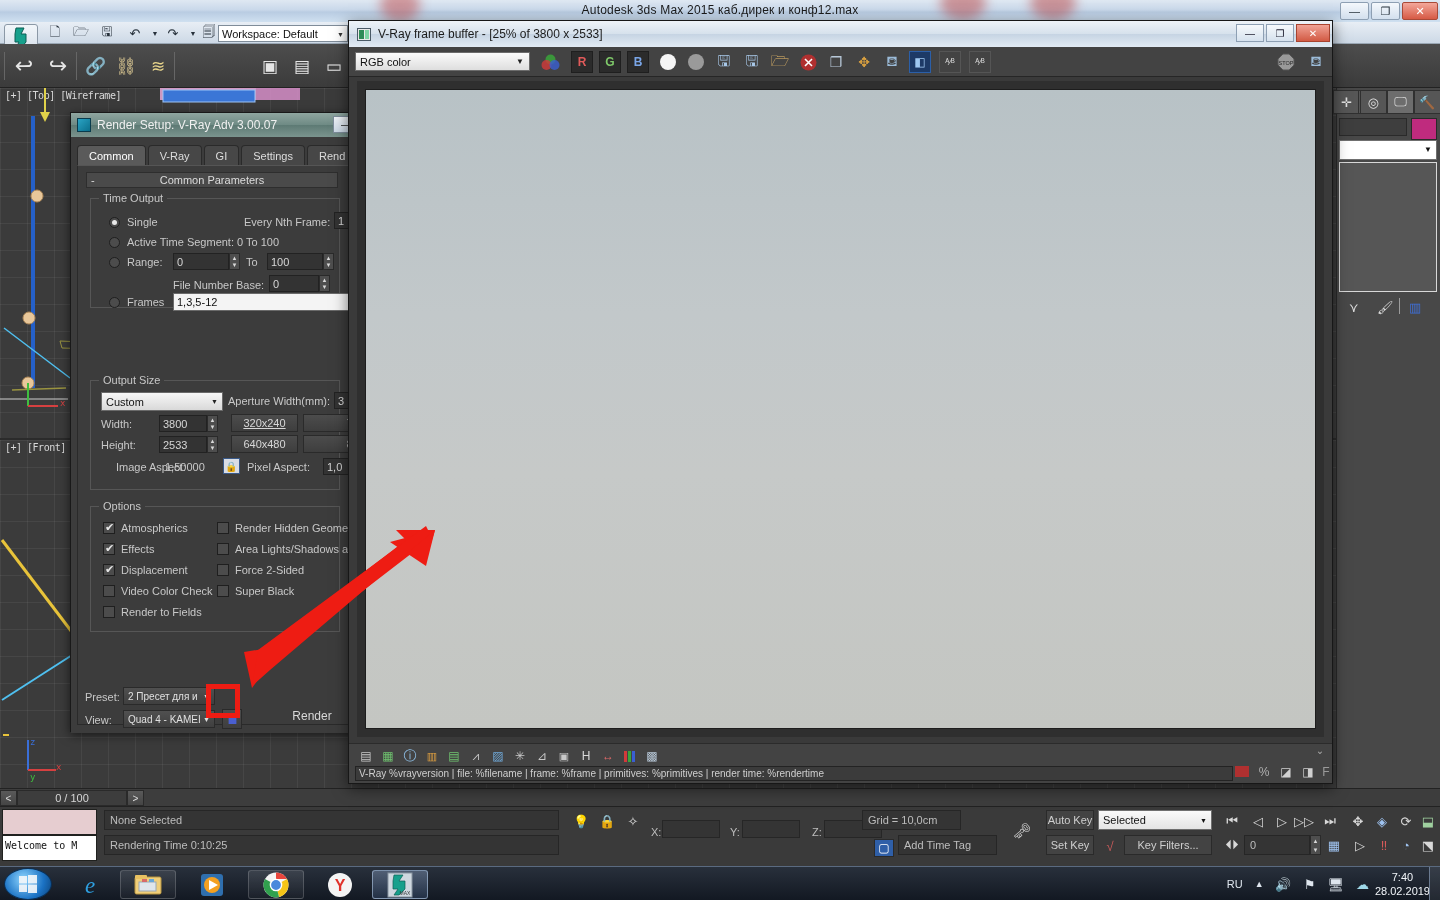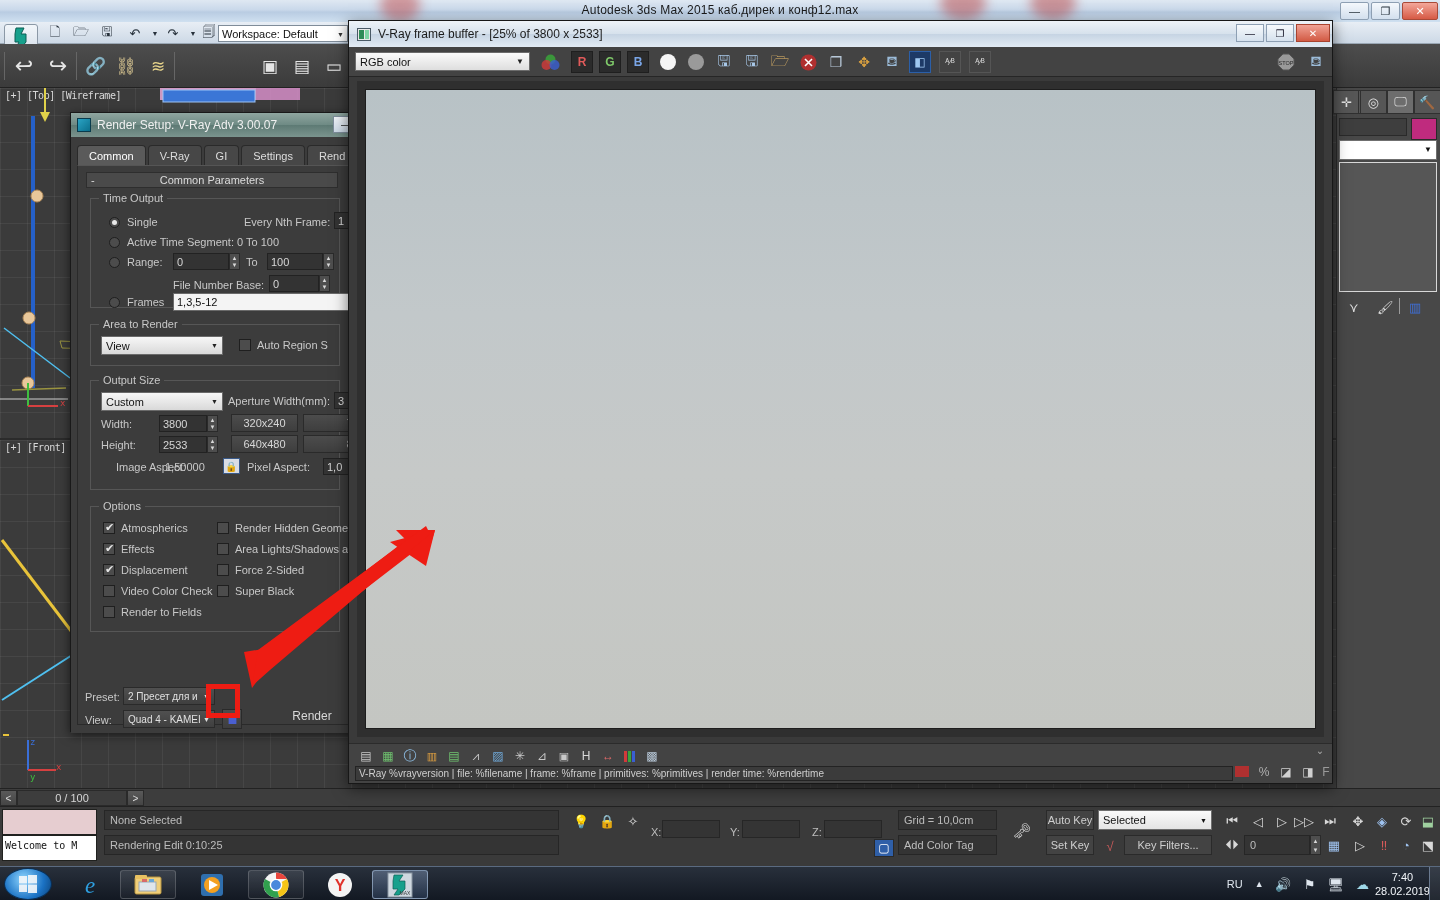--- a/index.html
+++ b/index.html
@@ -406,37 +406,37 @@
         <div class="ts-field">0 / 100</div>
         <div class="ts-arrow">&gt;</div>
       </div>
     </div>
 
     <div class="statusbar">
       <div class="mini-listener"></div>
       <div class="mini-listener2">Welcome to M</div>
 
       <div class="sb-field" style="left:104px;top:3px;width:455px;height:20px;">None Selected</div>
-      <div class="sb-field" style="left:104px;top:28px;width:455px;height:20px;">Rendering Edit  0:10:25</div>
+      <div class="sb-field" style="left:104px;top:28px;width:455px;height:20px;">Rendering Time  0:10:25</div>
 
       <div class="sb-ico" style="left:574px;top:6px;width:14px;height:16px;">💡</div>
       <div class="sb-ico" style="left:600px;top:6px;width:14px;height:16px;">🔒</div>
       <div class="sb-ico" style="left:626px;top:6px;width:14px;height:16px;">✧</div>
 
       <div class="sb-label" style="left:651px;top:19px;">X:</div>
       <div class="sb-field" style="left:662px;top:13px;width:58px;height:18px;"></div>
       <div class="sb-label" style="left:730px;top:19px;">Y:</div>
       <div class="sb-field" style="left:742px;top:13px;width:58px;height:18px;"></div>
       <div class="sb-label" style="left:812px;top:19px;">Z:</div>
       <div class="sb-field" style="left:824px;top:13px;width:58px;height:18px;"></div>
 
       <div class="sb-ico" style="left:874px;top:32px;width:20px;height:18px;border:1px solid #2a2a2a;background:#2f5fa8;color:#fff;font-size:12px;">▢</div>
 
-      <div class="sb-field" style="left:898px;top:3px;width:99px;height:20px;">Grid = 10,0cm</div>
-      <div class="sb-field" style="left:898px;top:28px;width:99px;height:20px;">Add Color Tag</div>
+      <div class="sb-field" style="left:862px;top:3px;width:99px;height:20px;">Grid = 10,0cm</div>
+      <div class="sb-field" style="left:898px;top:28px;width:99px;height:20px;">Add Time Tag</div>
 
       <div class="sb-ico" style="left:1008px;top:14px;width:28px;height:20px;font-size:15px;">🗝</div>
 
       <div class="sb-btn" style="left:1046px;top:3px;width:48px;height:20px;">Auto Key</div>
       <div class="sb-btn" style="left:1046px;top:28px;width:48px;height:20px;">Set Key</div>
 
       <div class="sb-combo" style="left:1098px;top:3px;width:114px;height:20px;">
         <span>Selected</span>
         <span class="ar">▼</span>
       </div>
@@ -523,47 +523,38 @@
           <div class="spin" style="left:228px;top:76px;height:17px;">
               <span>▲</span>
               <span>▼</span>
             </div>
 
           <div class="radio" style="left:18px;top:98px;"></div>
           <span class="lbl" style="left:36px;top:97px;">Frames</span>
           <div class="fld white" style="left:82px;top:94px;width:178px;height:18px;">1,3,5-12</div>
         </div>
 
-        <div class="group" style="left:12px;top:158px;width:250px;height:42px;">
-          <span class="group-lbl">Area to Render</span>
-          <div class="combo" style="left:10px;top:11px;width:122px;height:19px;">
-            <span>View</span>
-            <span class="ar">▼</span>
-          </div>
-          <div class="chk" style="left:148px;top:14px;"></div>
-          <span class="lbl" style="left:166px;top:14px;">Auto Region S</span>
-        </div>
 
         <div class="group" style="left:12px;top:214px;width:250px;height:110px;">
           <span class="group-lbl">Output Size</span>
 
           <div class="combo" style="left:10px;top:11px;width:122px;height:19px;">
             <span>Custom</span>
             <span class="ar">▼</span>
           </div>
           <span class="lbl" style="left:137px;top:14px;">Aperture Width(mm):</span>
           <div class="fld" style="left:243px;top:11px;width:30px;height:17px;">3</div>
 
           <span class="lbl" style="left:10px;top:37px;">Width:</span>
           <div class="fld" style="left:68px;top:34px;width:48px;height:17px;">3800</div>
           <div class="spin" style="left:116px;top:34px;height:17px;">
               <span>▲</span>
               <span>▼</span>
             </div>
-          <div class="pbtn" style="left:140px;top:33px;width:67px;height:18px;">320x240</div>
+          <div class="pbtn" style="left:140px;top:33px;width:67px;height:18px;text-decoration:underline;">320x240</div>
           <div class="pbtn" style="left:212px;top:33px;width:61px;height:18px;justify-content:flex-end;padding-right:4px;">72</div>
 
           <span class="lbl" style="left:10px;top:58px;">Height:</span>
           <div class="fld" style="left:68px;top:55px;width:48px;height:17px;">2533</div>
           <div class="spin" style="left:116px;top:55px;height:17px;">
               <span>▲</span>
               <span>▼</span>
             </div>
           <div class="pbtn" style="left:140px;top:54px;width:67px;height:18px;">640x480</div>
           <div class="pbtn" style="left:212px;top:54px;width:61px;height:18px;justify-content:flex-end;padding-right:4px;">80</div>

